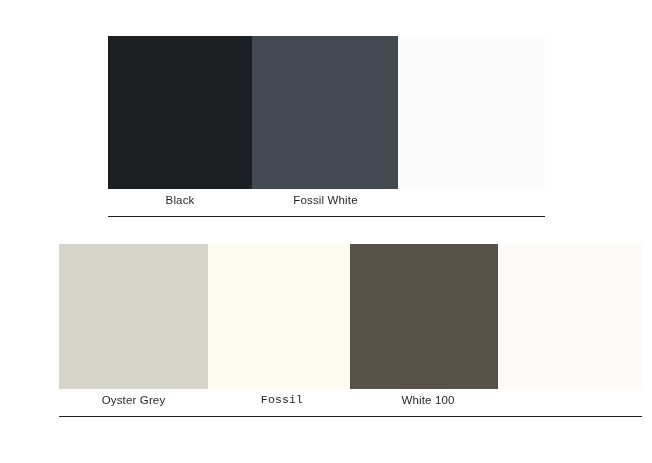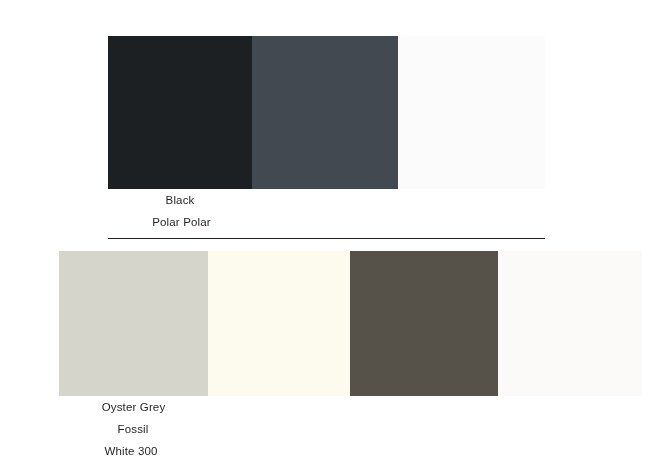--- a/index.html
+++ b/index.html
@@ -32,22 +32,23 @@
     flex-direction: row;
     width: 100%;
   }
 
   .swatch-cell {
     height: 100%;
   }
 
   .label-strip {
     display: flex;
-    flex-direction: column;
+    flex-direction: row;
     width: 100%;
+    align-items: flex-end;
   }
 
   .swatch-label {
     text-align: center;
     color: #231f20;
     font-size: 11.5px;
     line-height: 22px;
     letter-spacing: 0.15px;
     white-space: nowrap;
     overflow: hidden;
@@ -67,54 +68,54 @@
   #swatch-group-1 {
     left: 108px;
     top: 36px;
     width: 437px;
   }
   #swatch-group-1 .swatch-strip { height: 153px; }
 
   
   #swatch-group-2 {
     left: 34px;
-    top: 251px;
+    top: 244px;
     width: 583px;
     padding-left: 25px;
   }
   #swatch-group-2 .swatch-strip { height: 145px; }
 </style>
 </head>
 <body style="background: rgb(255, 255, 255);">
 
 <div class="palette-board">
 
   <div class="swatch-group" id="swatch-group-1">
     <div class="swatch-strip">
       <div class="swatch-cell" style="background: rgb(29, 32, 35); width: 144px;"></div>
       <div class="swatch-cell" style="background: rgb(67, 73, 80); width: 146px;"></div>
       <div class="swatch-cell" style="background: rgb(250, 251, 250); width: 147px;"></div>
     </div>
     <div class="label-strip">
       <span class="swatch-label" style="width: 144px; color: rgb(35, 31, 32);">Black</span>
-      <span class="swatch-label" style="width: 147px; color: rgb(35, 31, 32);">Polar Polar</span>
+      <span class="swatch-label" style="width: 147px; color: rgb(35, 31, 32);">Fossil White</span>
     </div>
     <div class="rule-spacer"></div>
     <div class="group-rule" style="background: rgb(35, 31, 32);"></div>
   </div>
 
   <div class="swatch-group" id="swatch-group-2">
     <div class="swatch-strip">
       <div class="swatch-cell" style="background: rgb(214, 213, 203); width: 149px;"></div>
       <div class="swatch-cell" style="background: rgb(253, 251, 238); width: 142px;"></div>
       <div class="swatch-cell" style="background: rgb(86, 82, 74); width: 148px;"></div>
       <div class="swatch-cell" style="background: rgb(251, 250, 248); width: 144px;"></div>
     </div>
     <div class="label-strip">
       <span class="swatch-label" style="width: 149px; color: rgb(35, 31, 32);">Oyster Grey</span>
-      <span class="swatch-label" style="width: 148px; color: rgb(35, 31, 32);">Fossil</span>
-      <span class="swatch-label" style="width: 144px; color: rgb(35, 31, 32);">White 300</span>
+      <span class="swatch-label" style="width: 148px; color: rgb(35, 31, 32); font-family: Liberation Mono, monospace;">Fossil</span>
+      <span class="swatch-label" style="width: 144px; color: rgb(35, 31, 32);">White 100</span>
     </div>
     <div class="rule-spacer"></div>
     <div class="group-rule" style="background: rgb(35, 31, 32);"></div>
   </div>
 
 </div>
 
 </body></html>

